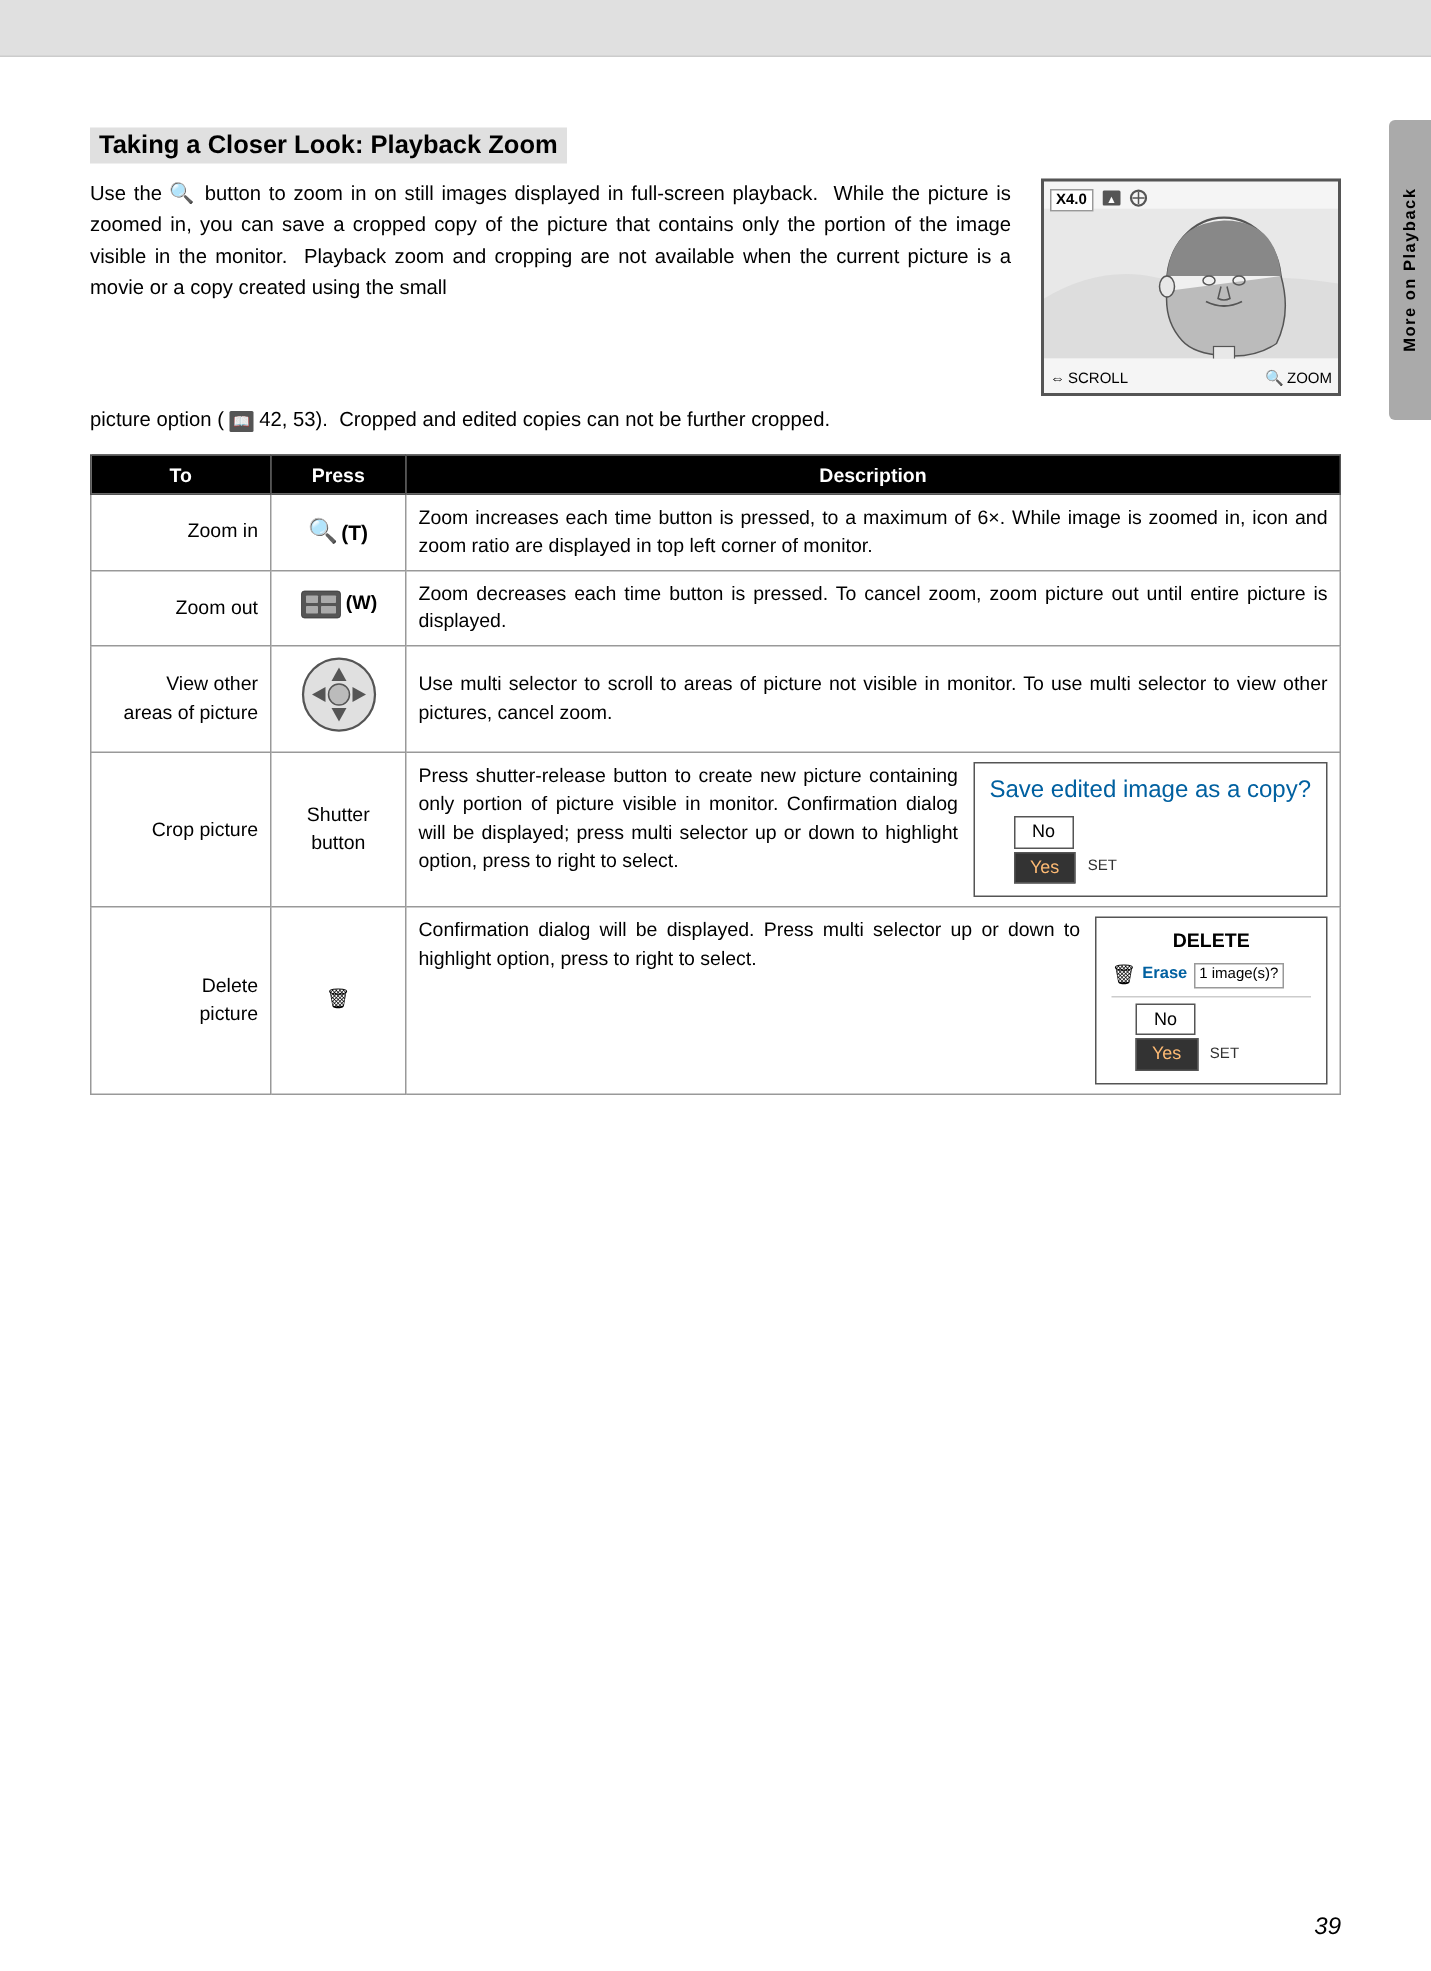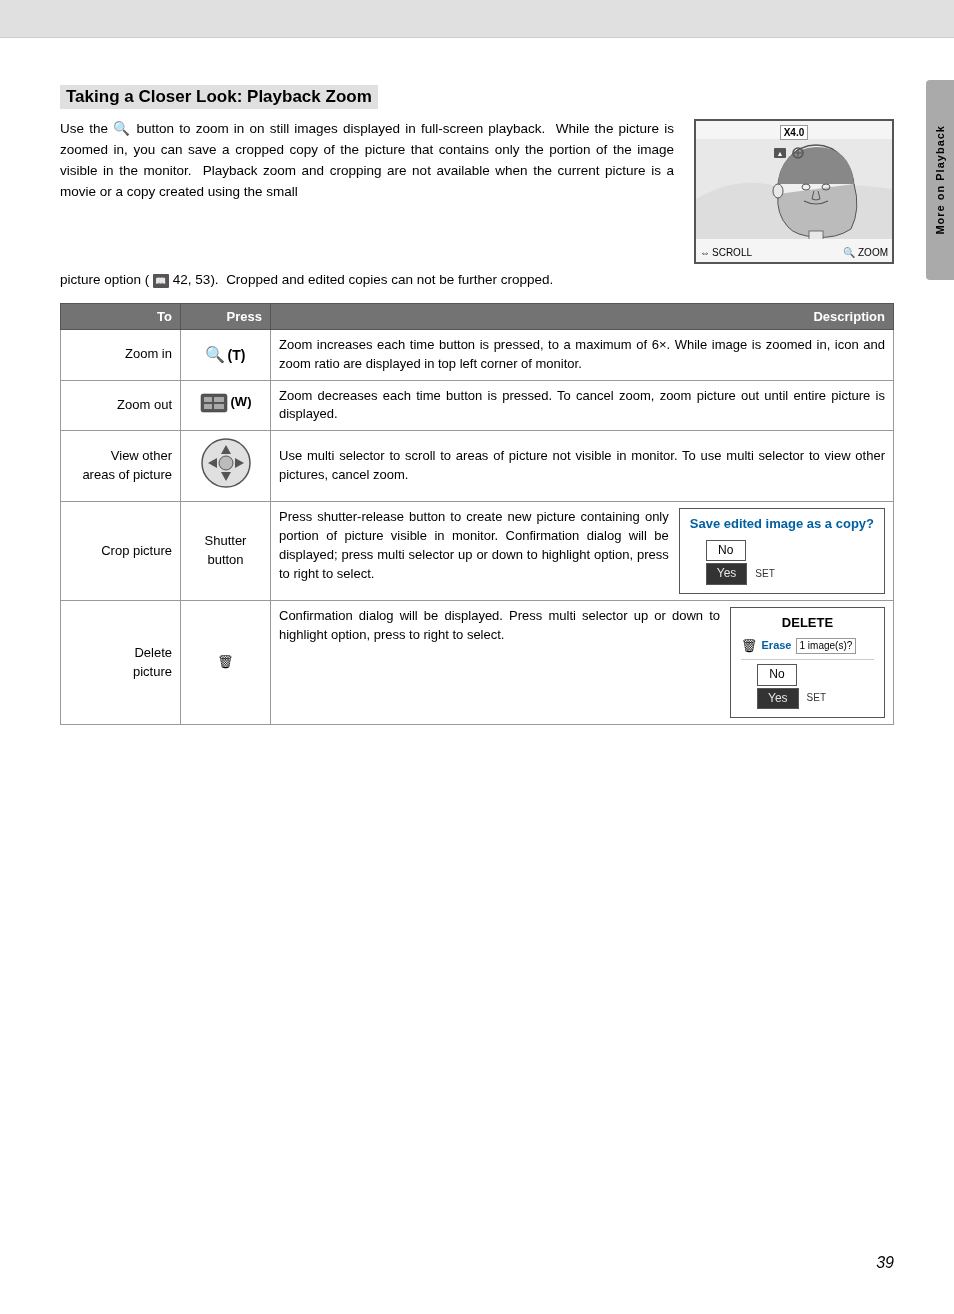--- a/index.html
+++ b/index.html
@@ -48,21 +48,21 @@
       transform: rotate(180deg);
       font-size: 11px;
       color: #000;
       white-space: nowrap;
       font-weight: bold;
       letter-spacing: 1px;
     }
     
     .page-number {
       position: absolute;
-      bottom: 42px;
+      bottom: 20px;
       right: 60px;
       font-size: 16px;
       font-style: italic;
     }
     
     .section-title {
       font-size: 17px;
       font-weight: bold;
       margin-top: 45px;
       margin-bottom: 10px;
@@ -96,21 +96,20 @@
     .preview-top-bar {
       position: absolute;
       top: 4px;
       left: 4px;
       right: 4px;
       display: flex;
       align-items: center;
       gap: 6px;
       font-size: 10px;
       color: #000;
-      flex-direction: column;
     }
     .preview-zoom-label {
       background: #fff;
       border: 1px solid #999;
       padding: 1px 3px;
       font-size: 10px;
       font-weight: bold;
     }
     .preview-bottom-bar {
       position: absolute;
@@ -140,26 +139,26 @@
       text-align: justify;
       margin-bottom: 12px;
     }
     
     .main-table {
       width: 100%;
       border-collapse: collapse;
       margin-top: 4px;
     }
     .main-table th {
-      background: #737373;
+      background: #000000;
       color: #fff;
       font-size: 13px;
       font-weight: bold;
       padding: 5px 8px;
-      text-align: right;
+      text-align: center;
       border: 1px solid #555;
     }
     .main-table th.th-to { width: 120px; }
     .main-table th.th-press { width: 90px; }
     .main-table th.th-desc { }
     .main-table td {
       padding: 6px 8px;
       border: 1px solid #999;
       font-size: 13px;
       vertical-align: middle;
@@ -210,41 +209,41 @@
     
     .save-dialog {
       border: 1px solid #555;
       padding: 6px 10px;
       background: #fff;
       min-width: 145px;
       font-size: 12px;
     }
     .save-dialog-title {
       color: #0060a0;
-      font-weight: bold;
-      font-size: 13px;
+      font-weight: normal;
+      font-size: 16px;
       margin-bottom: 6px;
     }
     .dialog-option {
       display: flex;
       align-items: center;
       gap: 6px;
       margin-bottom: 2px;
       padding-left: 16px;
     }
     .dialog-option-box {
       border: 1px solid #555;
       padding: 1px 10px;
       font-size: 12px;
       min-width: 40px;
       text-align: center;
     }
     .dialog-option-box.selected {
       background: #333;
-      color: #e5e5e5;
+      color: #fdba74;
     }
     .set-label {
       font-size: 10px;
       color: #333;
       margin-left: 2px;
     }
     
     .delete-dialog {
       border: 1px solid #555;
       padding: 6px 10px;

